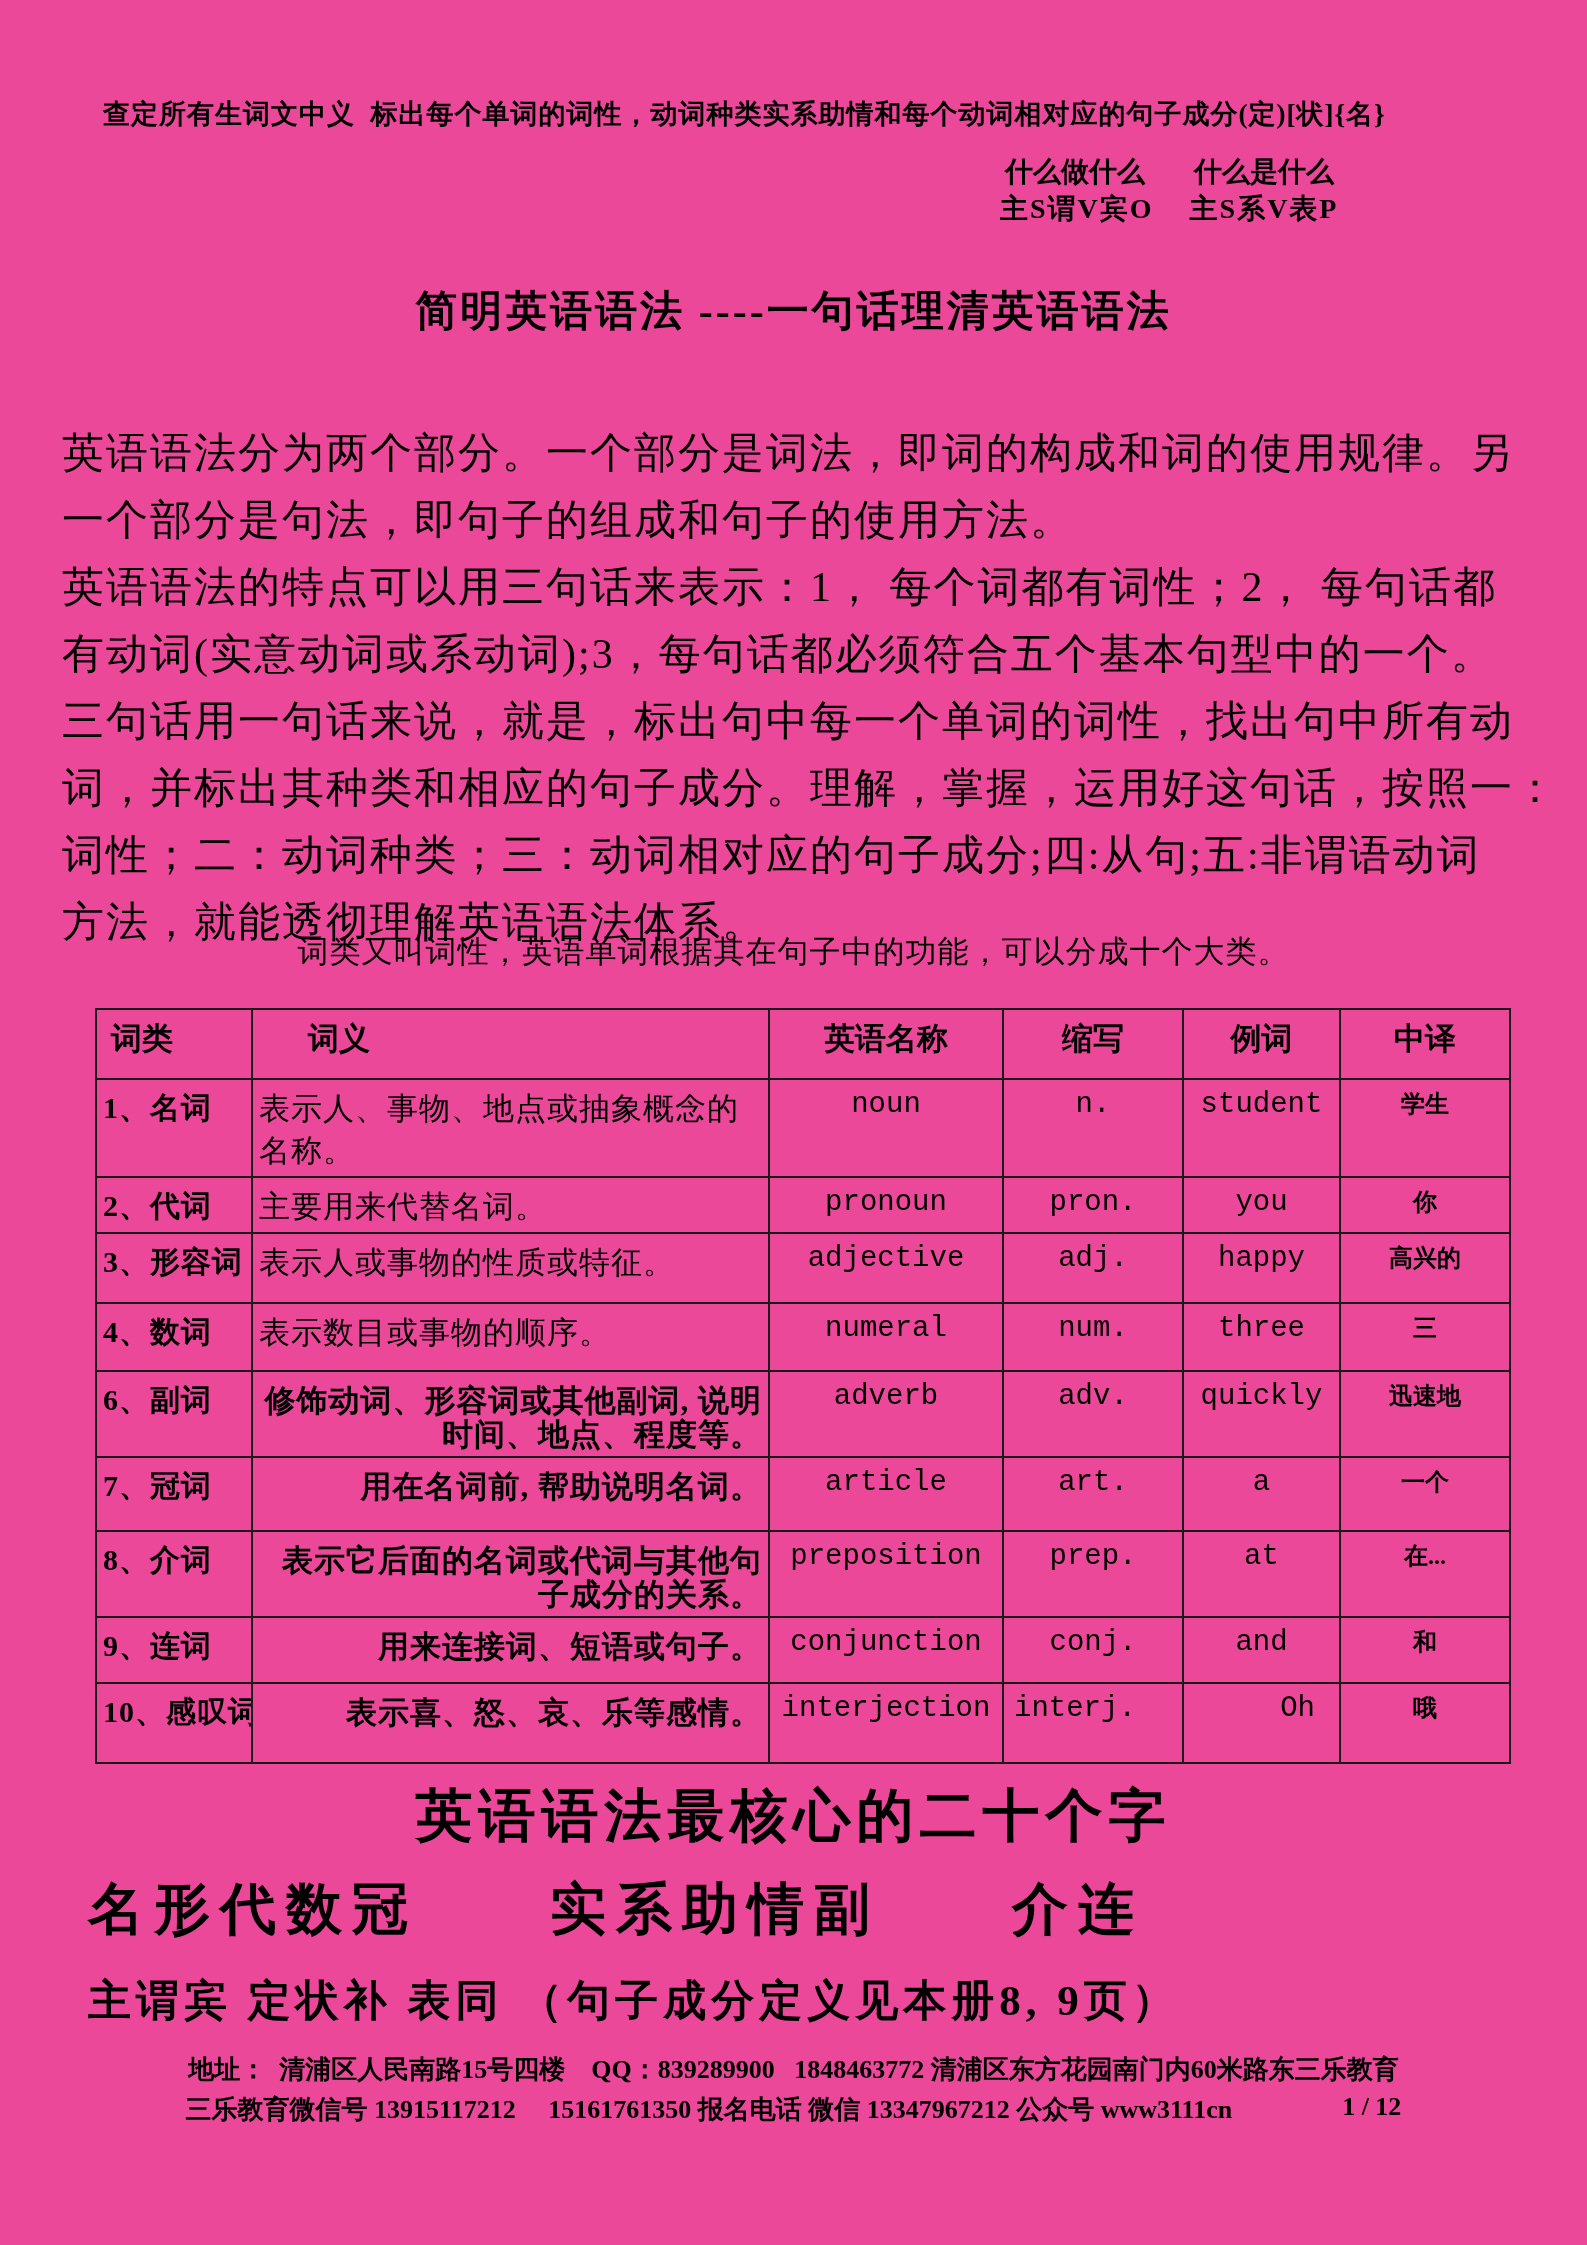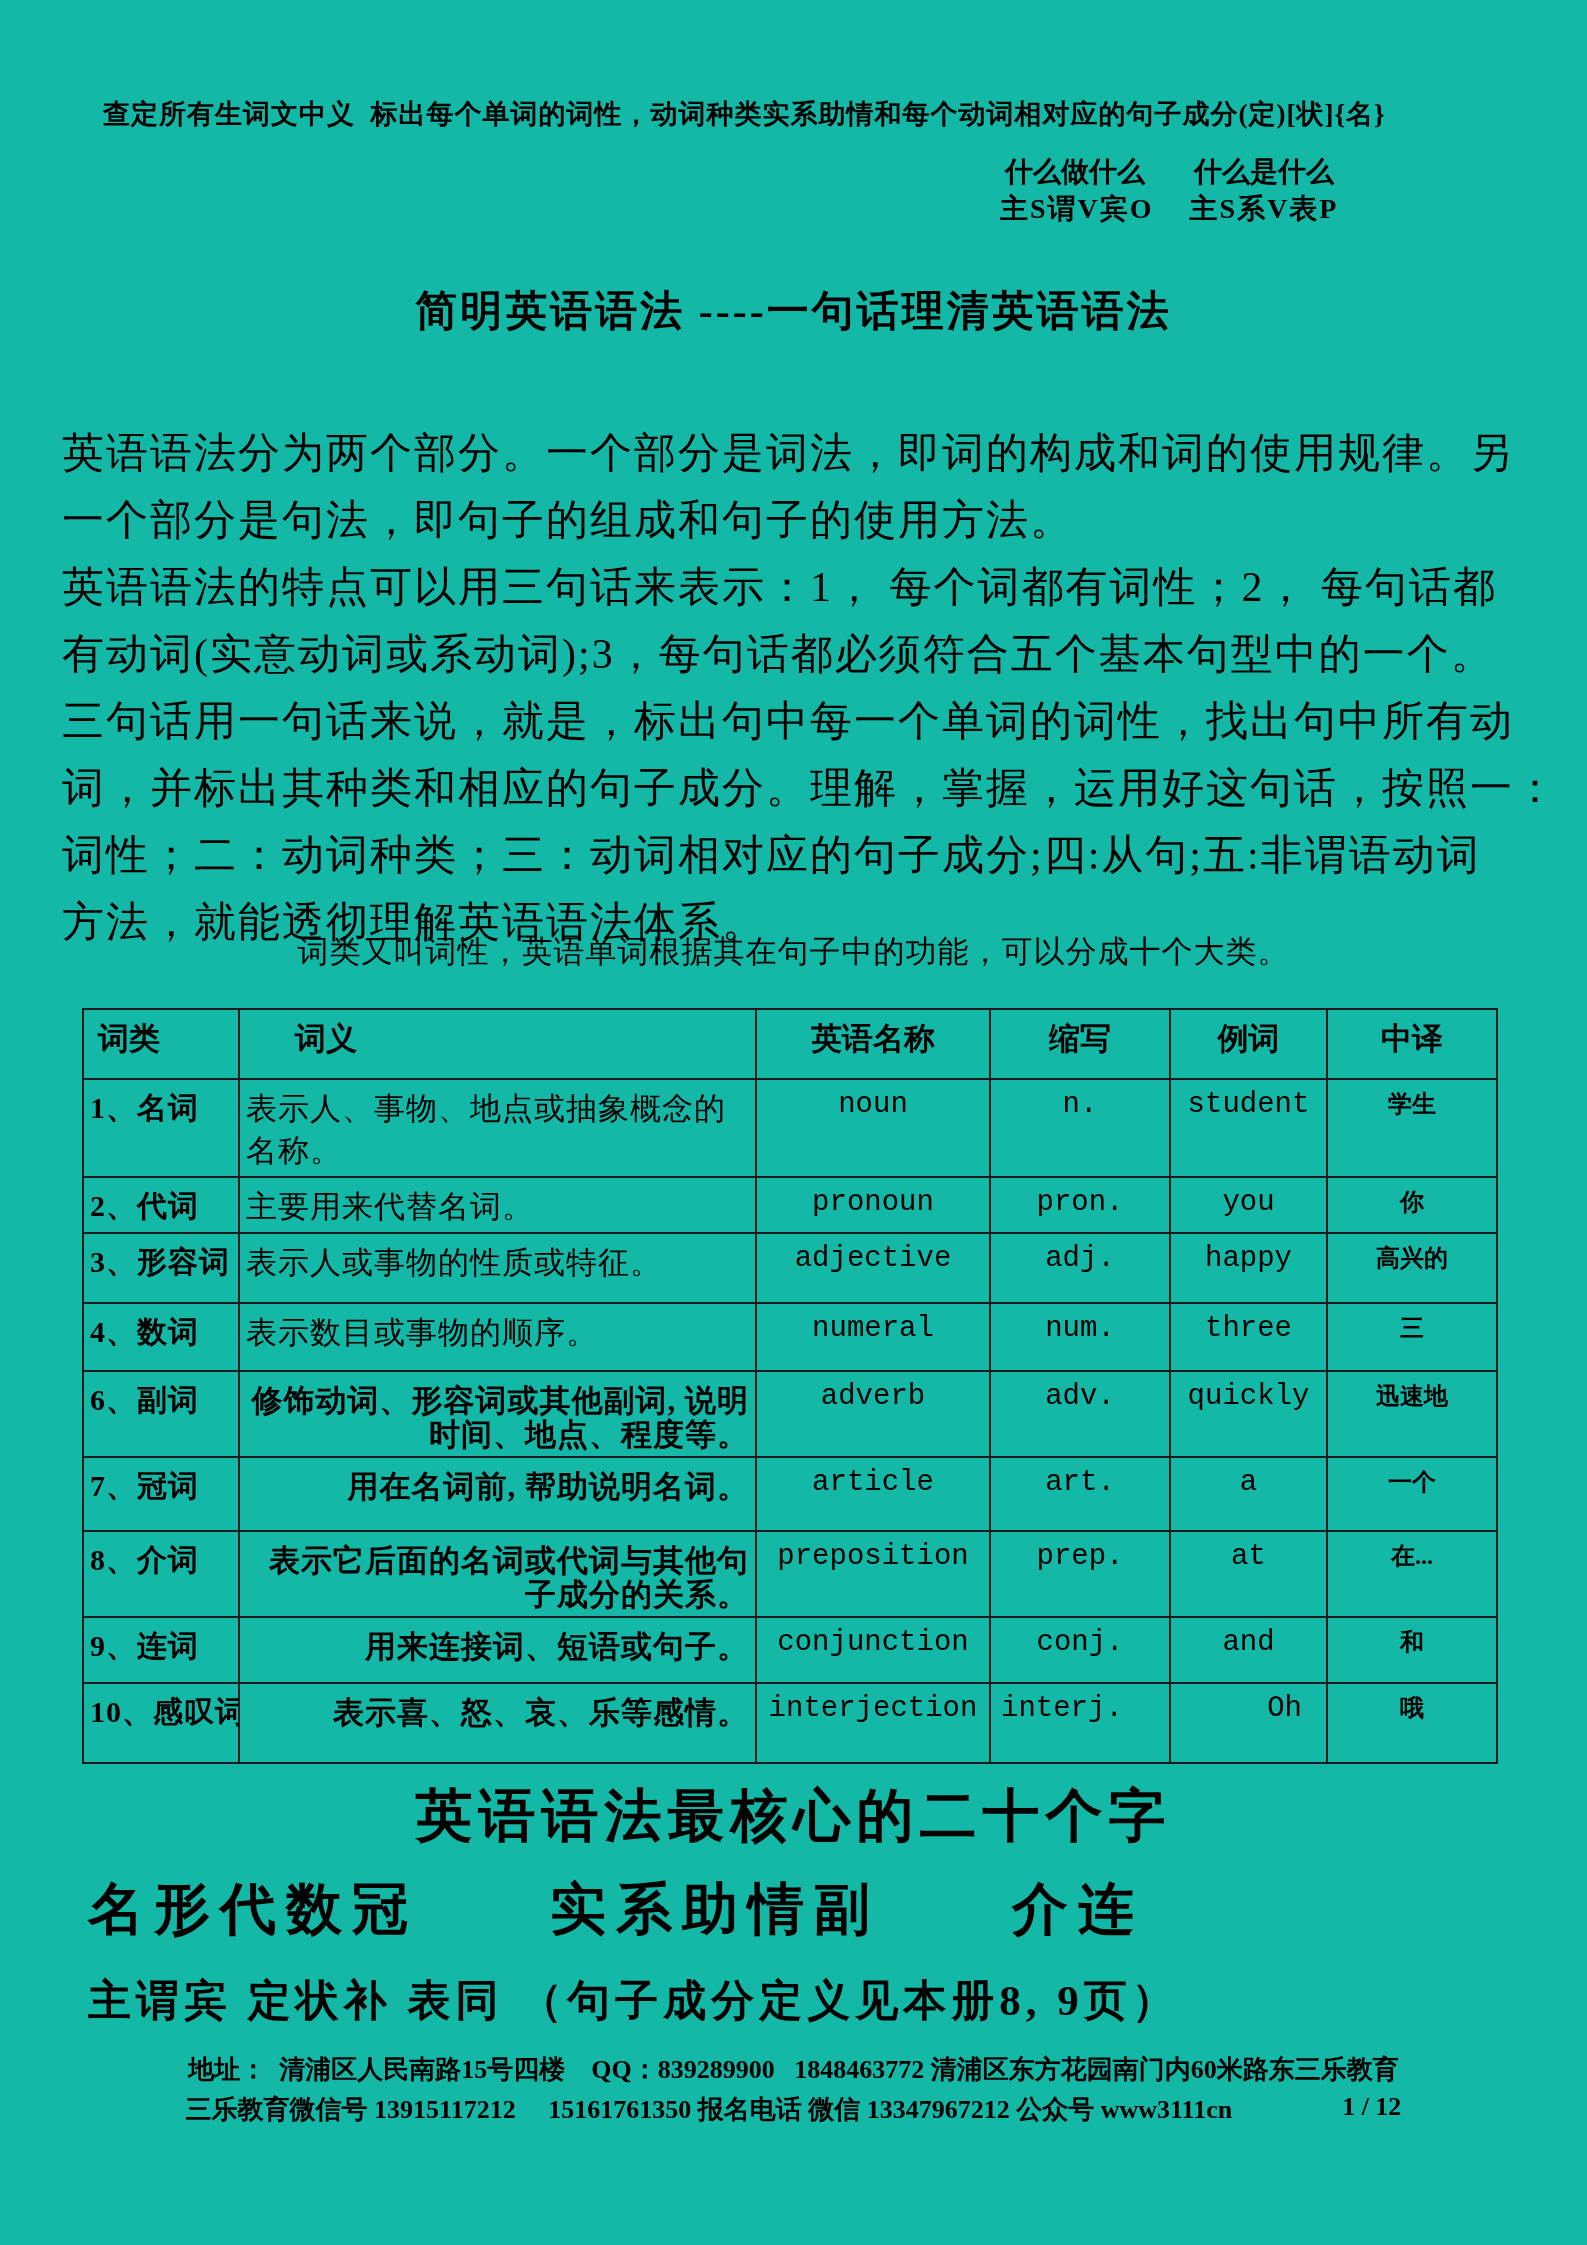--- a/index.html
+++ b/index.html
@@ -2,21 +2,21 @@
 <html><head>
 <meta charset="utf-8">
 <style>
   * { margin: 0; padding: 0; box-sizing: border-box; }
   html, body { background: #ffffff; }
   body { font-family: "Liberation Serif", "DejaVu Serif", serif; color: #000; }
   .page {
     position: relative;
     width: 1587px;
     height: 2245px;
-    background: #14b8a6;
+    background: #ec4899;
     overflow: hidden;
   }
   
   .hdr1 {
     position: absolute; top: 96px; left: 103px; width: 1420px;
     font-size: 27px; font-weight: 600; letter-spacing: 1px; white-space: pre;
   }
   .hdr2 {
     position: absolute; top: 153px; left: 1005px;
     font-size: 28px; font-weight: 600; white-space: pre;
@@ -41,21 +41,21 @@
   .sec-h {
     position: absolute; top: 888px; left: 0; width: 100%;
     text-align: center; font-size: 30px; font-weight: 700;
   }
   .sec-sub {
     position: absolute; top: 931px; left: 0; width: 100%;
     text-align: center; font-size: 31px; letter-spacing: 1px;
   }
   
   table.pos {
-    position: absolute; top: 1008px; left: 82px; width: 1414px;
+    position: absolute; top: 1008px; left: 95px; width: 1414px;
     border-collapse: collapse; table-layout: fixed;
     border: 2px solid #a16207;
   }
   table.pos td, table.pos th {
     border: 2px solid #1a1a1a;
     vertical-align: top;
     padding: 8px 6px 4px 6px;
     overflow: hidden;
   }
   table.pos tr:nth-child(1)  { height: 70px; }

